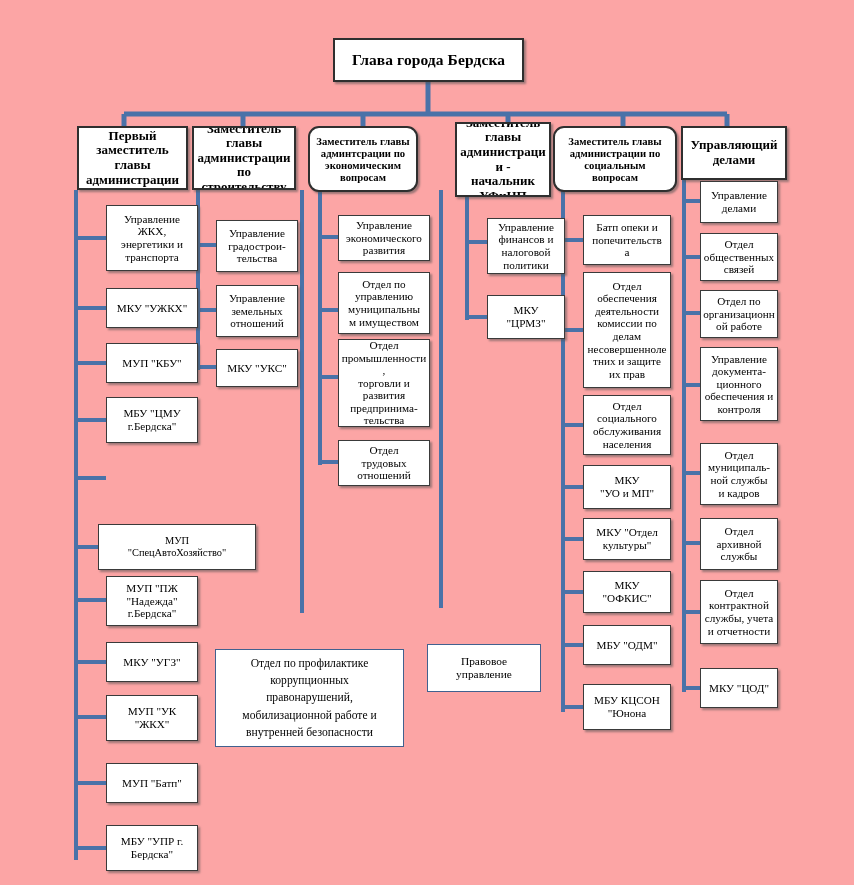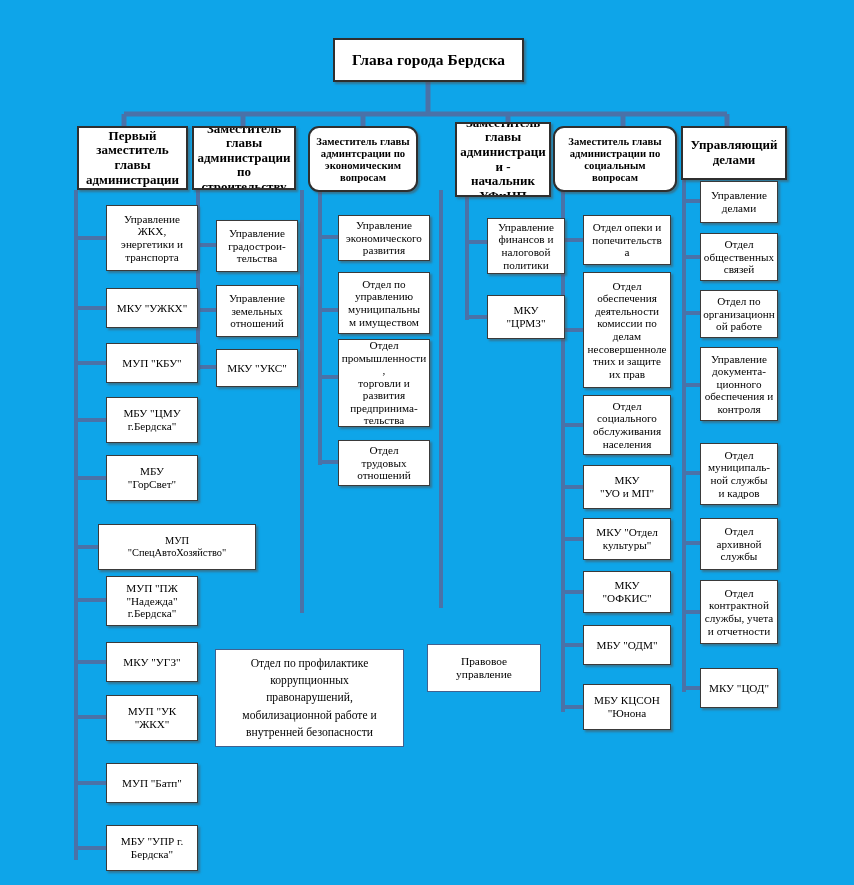--- a/index.html
+++ b/index.html
@@ -9,21 +9,21 @@
     background: #ffffff;
   }
   body {
     font-family: "Liberation Serif", "DejaVu Serif", serif;
     color: #000000;
   }
   #chart-root {
     position: relative;
     width: 854px;
     height: 885px;
-    background: #0ea5e9;
+    background: #fca5a5;
     overflow: hidden;
   }
   #connector-layer {
     position: absolute;
     left: 0;
     top: 0;
     width: 854px;
     height: 885px;
     pointer-events: none;
   }
@@ -181,24 +181,20 @@
   <div class="node unit" style="left:106px; top:288px; width:92px; height:40px;">
     <span class="node-label">МКУ "УЖКХ"</span>
   </div>
   <div class="node unit" style="left:106px; top:343px; width:92px; height:40px;">
     <span class="node-label">МУП "КБУ"</span>
   </div>
   <div class="node unit" style="left:106px; top:397px; width:92px; height:46px;">
     <span class="node-label">МБУ "ЦМУ
 г.Бердска"</span>
   </div>
-  <div class="node unit" style="left:106px; top:455px; width:92px; height:46px;">
-    <span class="node-label">МБУ
-"ГорСвет"</span>
-  </div>
   <div class="node unit tiny" style="left:98px; top:524px; width:158px; height:46px;">
     <span class="node-label">МУП
 "СпецАвтоХозяйство"</span>
   </div>
   <div class="node unit" style="left:106px; top:576px; width:92px; height:50px;">
     <span class="node-label">МУП "ПЖ
 "Надежда"
 г.Бердска"</span>
   </div>
   <div class="node unit" style="left:106px; top:642px; width:92px; height:40px;">
@@ -289,21 +285,21 @@
   </div>
 
   <div class="node head small" style="left:553px; top:126px; width:124px; height:66px;">
     <span class="node-label">Заместитель  главы
 администрации по
 социальным
 вопросам</span>
   </div>
 
   <div class="node unit" style="left:583px; top:215px; width:88px; height:50px;">
-    <span class="node-label">Отдел опеки и
+    <span class="node-label">Батп опеки и
 попечительств
 а</span>
   </div>
   <div class="node unit" style="left:583px; top:272px; width:88px; height:116px;">
     <span class="node-label">Отдел
 обеспечения
 деятельности
 комиссии по
 делам
 несовершенноле

